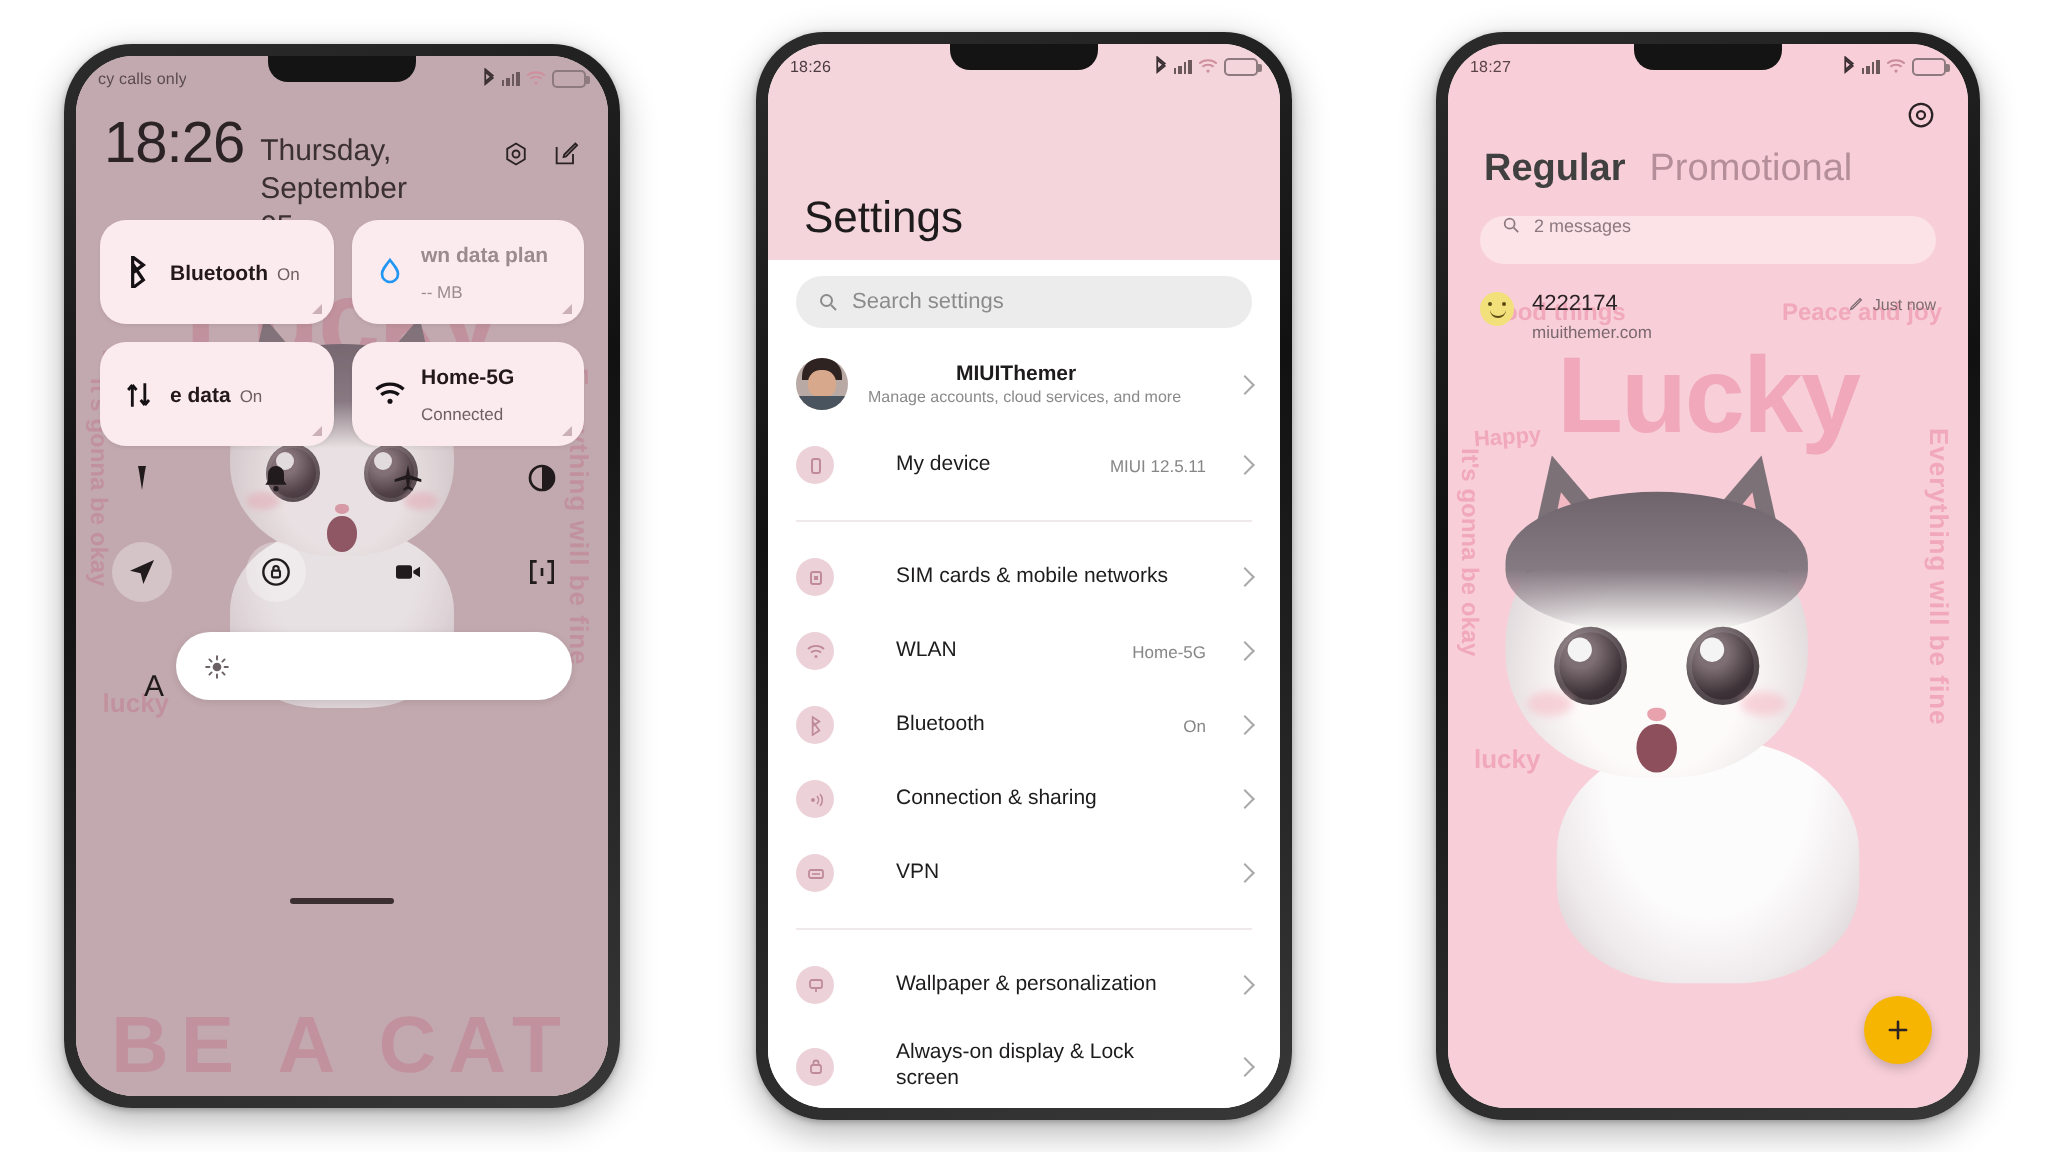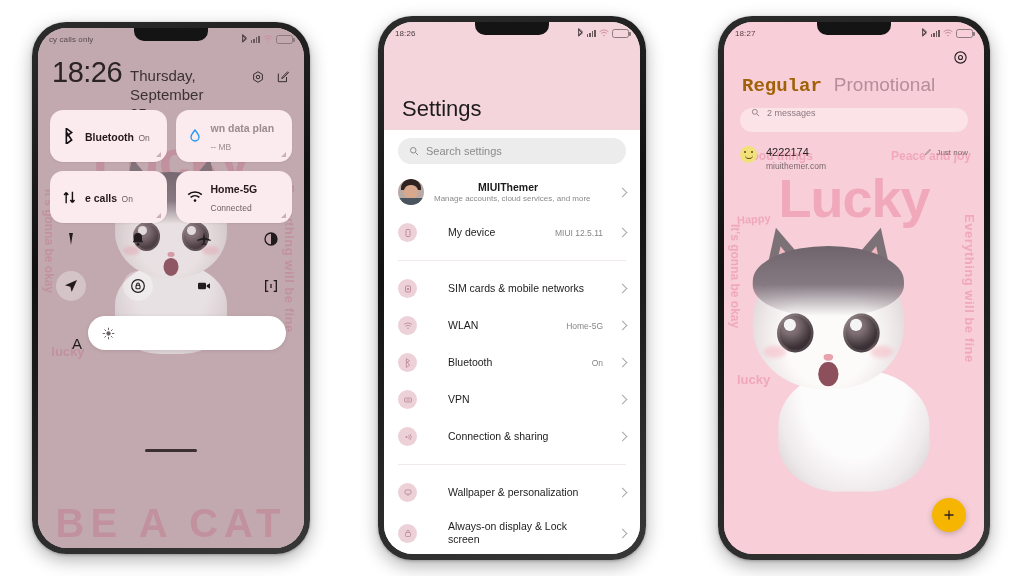--- a/index.html
+++ b/index.html
@@ -218,21 +218,21 @@
   .sgap { height:9px; }
   .sdiv { height:1px; background:#efe9ea; margin:0 14px; }
 
   
   .msg-head { position:absolute; top:0; left:0; right:0; z-index:20; }
   .msg-gear { position:absolute; top:28px; right:16px; }
   .msg-gear svg { width:15px; height:15px; }
   .msg-tabs { position:absolute; top:52px; left:18px; display:flex;
               align-items:baseline; gap:12px; }
   .msg-tabs .tab { font-size:19px; color:#b48e99; font-weight:400; }
-  .msg-tabs .tab.active { color:#a16207; font-weight:700;font-family:Liberation Mono, monospace; }
+  .msg-tabs .tab.active { color:#404040; font-weight:700; }
   .msg-search { position:absolute; top:86px; left:16px; right:16px; height:24px;
                 border-radius:12px; background:rgba(255,255,255,.42);
                 display:flex; align-items:flex-start; gap:7px; padding:0 11px; }
   .msg-search svg { width:9px; height:9px; }
   .msg-search span { font-size:9px; color:#8d7a80; }
   .msg-item { position:absolute; top:124px; left:16px; right:16px;
               display:flex; gap:9px; align-items:flex-start; }
   .msg-av { width:17px; height:17px; border-radius:50%; background:#f2e07a;
             flex:0 0 17px; position:relative; }
   .msg-av::before,.msg-av::after{content:'';position:absolute;top:5px;width:2px;height:2px;
@@ -351,21 +351,21 @@
         </div>
 
         <div class="tile">
           <span class="t-ico">
             <svg viewBox="0 0 18 18" width="15" height="15">
               <path d="M5 16V3M5 3L2.5 6M5 3l2.5 3" stroke="#141013" stroke-width="1.7" fill="none"></path>
               <path d="M12.5 2v13M12.5 15L10 12M12.5 15l2.5-3" stroke="#141013" stroke-width="1.7" fill="none"></path>
             </svg>
           </span>
           <span class="t-txt">
-            <span class="t-title">e calls</span>
+            <span class="t-title">e data</span>
             <span class="t-sub">On</span>
           </span>
           <span class="corner"></span>
         </div>
 
         <div class="tile">
           <span class="t-ico">
             <svg viewBox="0 0 20 15" width="16" height="14">
               <path d="M1.5 4.5a13 13 0 0117 0" stroke="#141013" stroke-width="2" fill="none"></path>
               <path d="M4.5 8a8.5 8.5 0 0111 0" stroke="#141013" stroke-width="2" fill="none"></path>
@@ -549,37 +549,37 @@
               </svg>
           </span>
           <span class="s-label">Bluetooth</span>
           <span class="s-val">On</span>
           <span class="chev"></span>
         </div>
 
         <div class="srow">
           <span class="s-ico">
             <svg viewBox="0 0 20 20">
-                <rect x="3" y="6" width="14" height="8" rx="2" fill="none" stroke="#c08b99" stroke-width="1.8"></rect>
-                <path d="M6 10h8" stroke="#c08b99" stroke-width="1.6"></path>
-              </svg>
-          </span>
-          <span class="s-label">VPN</span>
+                <circle cx="7" cy="10" r="2" fill="#c08b99"></circle>
+                <path d="M11 6a6 6 0 010 8M14 4a9 9 0 010 12" stroke="#c08b99" stroke-width="1.6" fill="none"></path>
+              </svg>
+          </span>
+          <span class="s-label">Connection &amp; sharing</span>
           <span class="s-val"></span>
           <span class="chev"></span>
         </div>
 
         <div class="srow">
           <span class="s-ico">
             <svg viewBox="0 0 20 20">
-                <circle cx="7" cy="10" r="2" fill="#c08b99"></circle>
-                <path d="M11 6a6 6 0 010 8M14 4a9 9 0 010 12" stroke="#c08b99" stroke-width="1.6" fill="none"></path>
-              </svg>
-          </span>
-          <span class="s-label">Connection &amp; sharing</span>
+                <rect x="3" y="6" width="14" height="8" rx="2" fill="none" stroke="#c08b99" stroke-width="1.8"></rect>
+                <path d="M6 10h8" stroke="#c08b99" stroke-width="1.6"></path>
+              </svg>
+          </span>
+          <span class="s-label">VPN</span>
           <span class="s-val"></span>
           <span class="chev"></span>
         </div>
 
         <div class="sgap"></div>
           <div class="sdiv"></div>
           <div class="sgap"></div>
 
         <div class="srow">
           <span class="s-ico">

